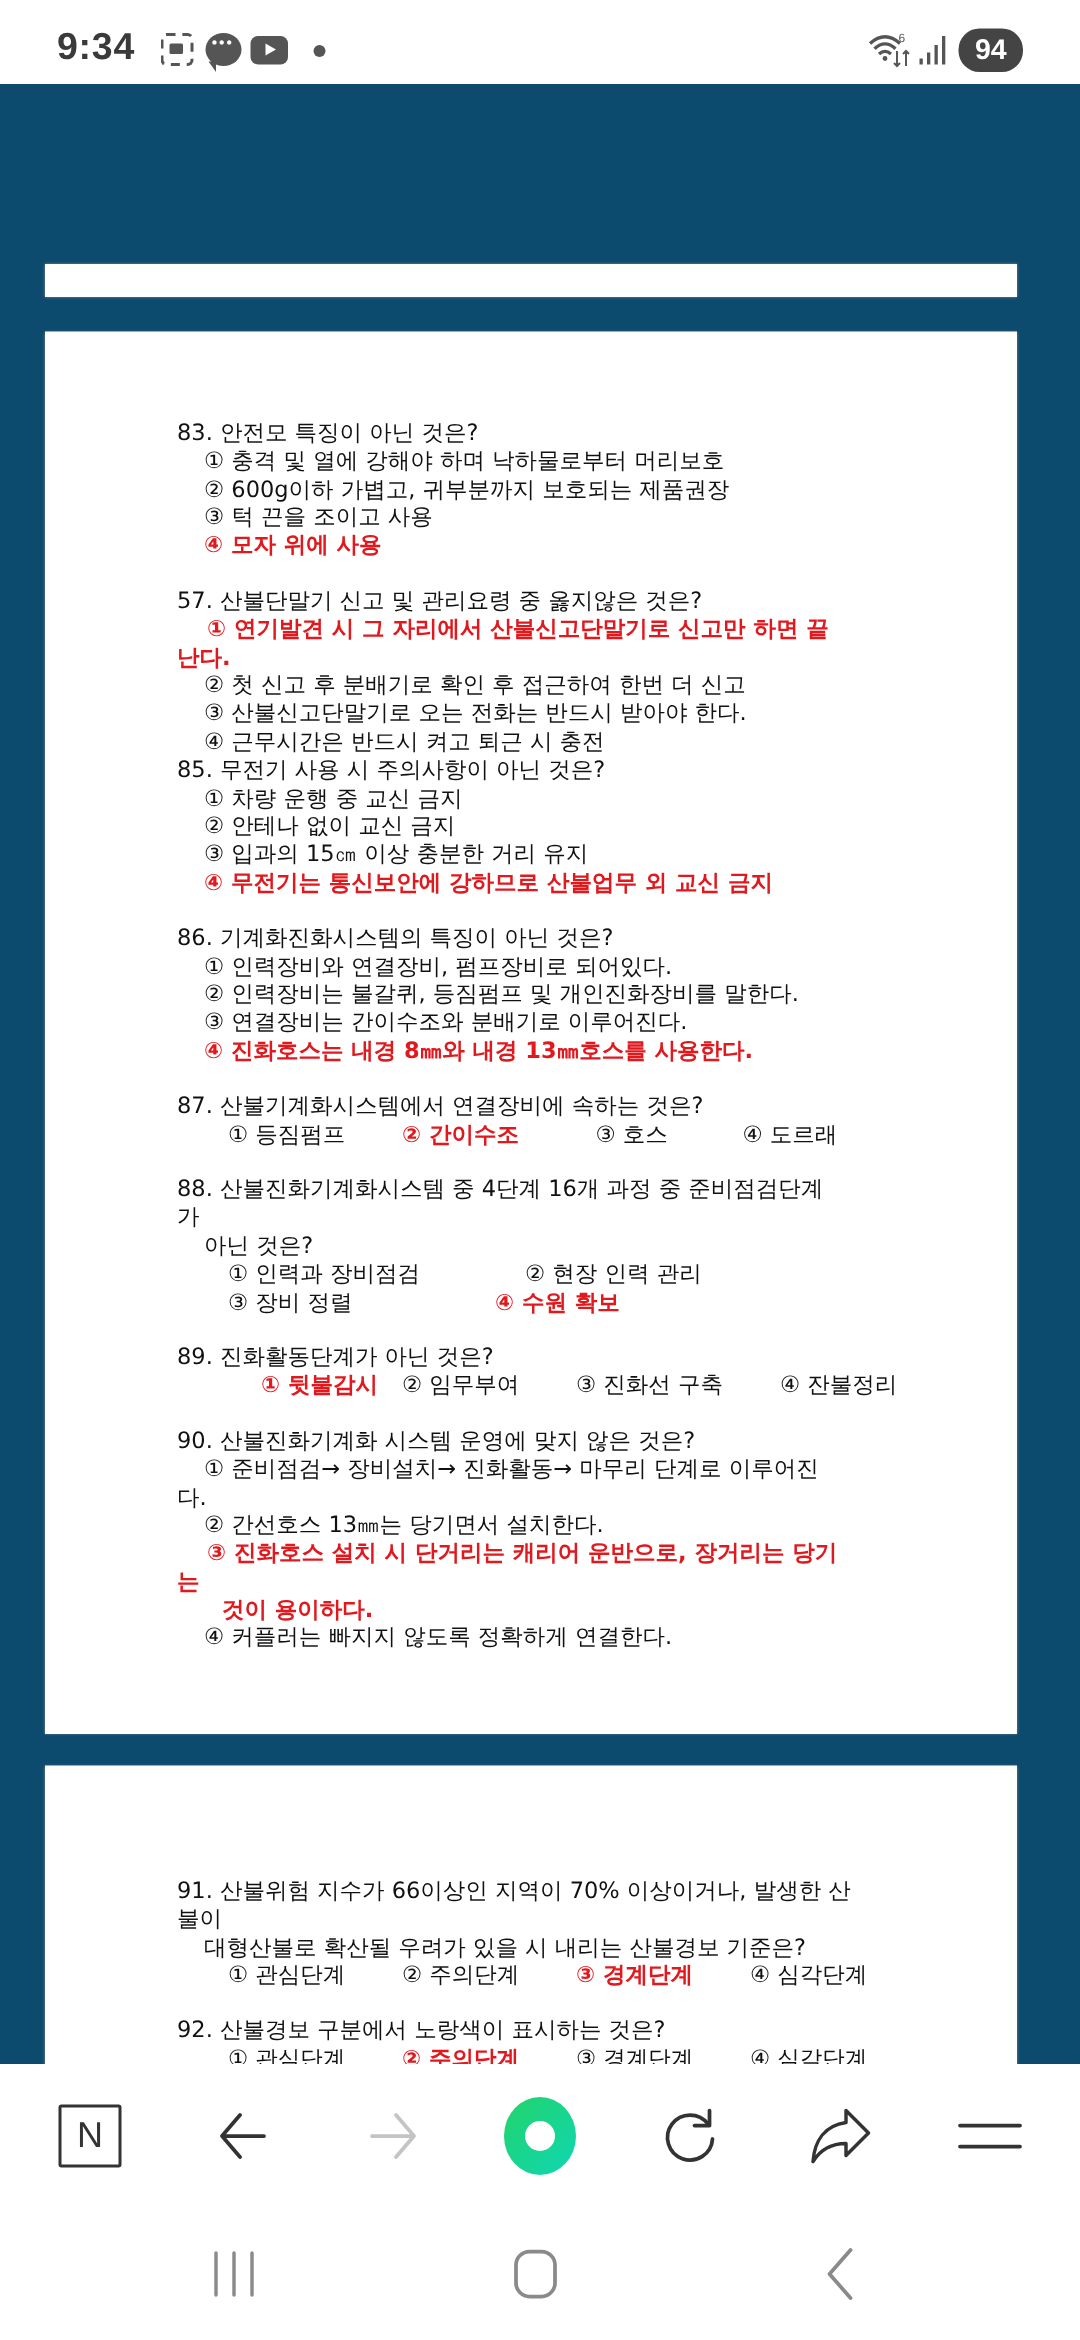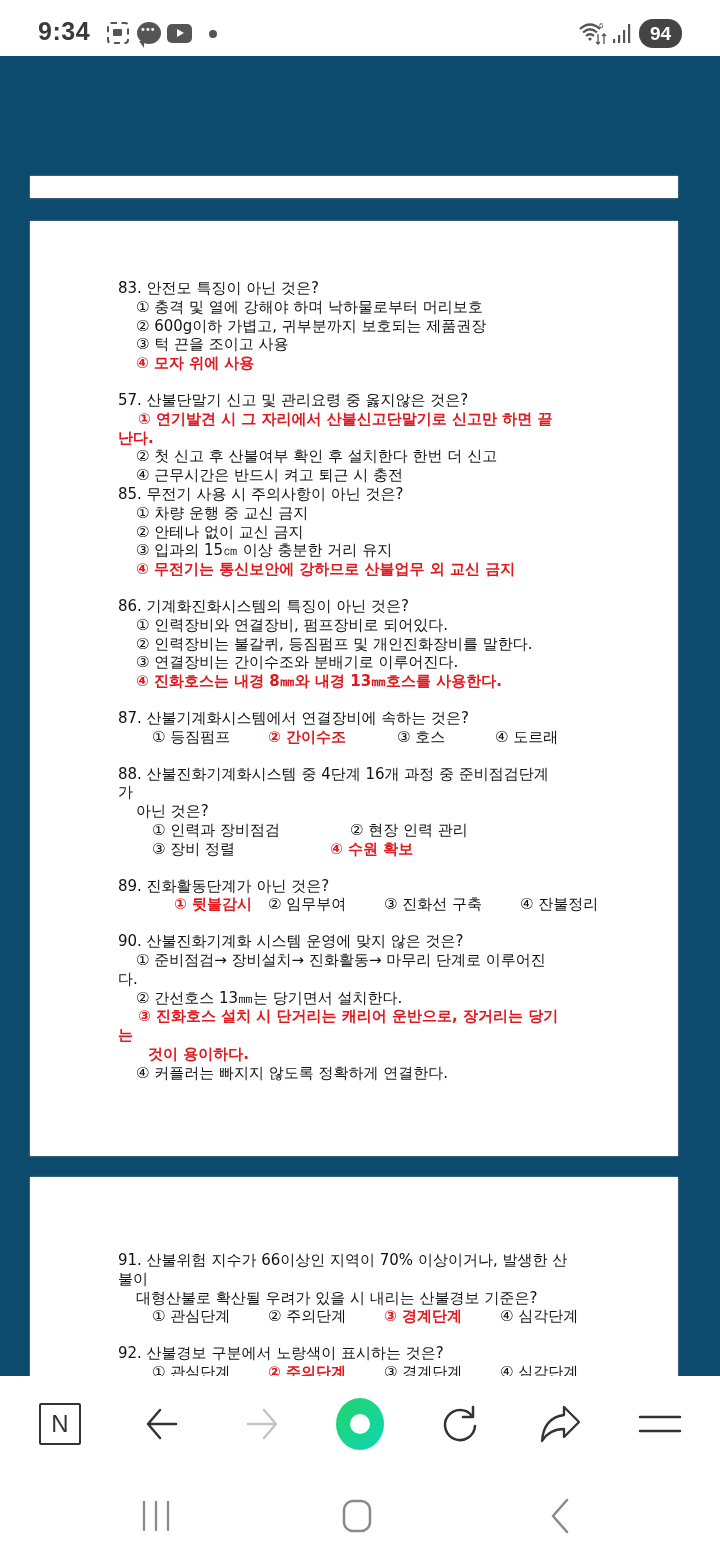--- a/index.html
+++ b/index.html
@@ -98,21 +98,22 @@
         <span class="line ind">② 600g이하 가볍고, 귀부분까지 보호되는 제품권장</span>
         <span class="line ind">③ 턱 끈을 조이고 사용</span>
         <span class="line ind red">④ 모자 위에 사용</span>
       </div>
       <div class="gap"></div>
 
       <div class="q">
         <span class="line">57. 산불단말기 신고 및 관리요령 중 옳지않은 것은?</span>
         <span class="line red" style="padding-left:20px;">① 연기발견 시 그 자리에서 산불신고단말기로 신고만 하면 끝</span>
         <span class="line red">난다.</span>
-        <span class="line ind">② 첫 신고 후 산불여부 확인 후 설치한다 한번 더 신고</span>
+        <span class="line ind">② 첫 신고 후 분배기로 확인 후 접근하여 한번 더 신고</span>
+        <span class="line ind">③ 산불신고단말기로 오는 전화는 반드시 받아야 한다.</span>
         <span class="line ind">④ 근무시간은 반드시 켜고 퇴근 시 충전</span>
       </div>
 
       <div class="q">
         <span class="line">85. 무전기 사용 시 주의사항이 아닌 것은?</span>
         <span class="line ind">① 차량 운행 중 교신 금지</span>
         <span class="line ind">② 안테나 없이 교신 금지</span>
         <span class="line ind">③ 입과의 15㎝ 이상 충분한 거리 유지</span>
         <span class="line ind red">④ 무전기는 통신보안에 강하므로 산불업무 외 교신 금지</span>
       </div>

